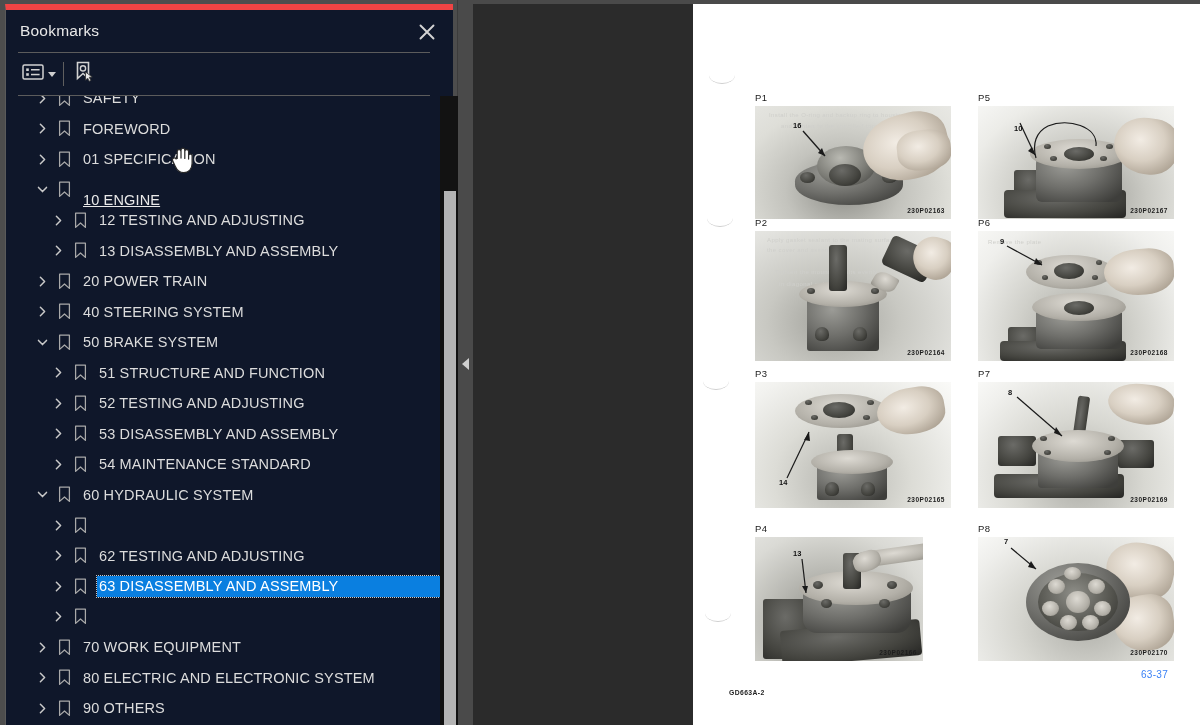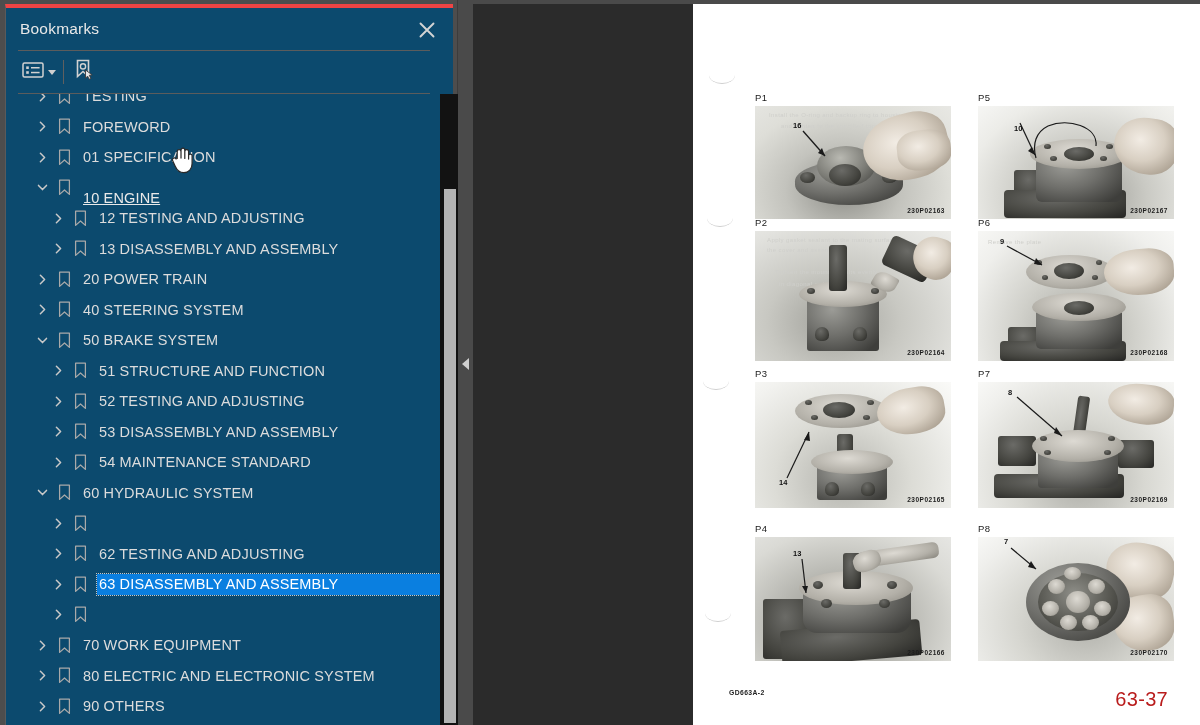--- a/index.html
+++ b/index.html
@@ -19,23 +19,23 @@
   }
 
   
   .bm-panel {
     position: absolute; left: 0; top: 0; width: 458px; height: 725px;
     background: #4d4d4d;
     border-right: 1px solid #3c3c3c;
   }
   .bm-panel-inner {
     position: absolute; left: 5px; top: 4px; width: 448px; height: 721px;
-    background: #0c4a6e;
+    background: #0f172a;
     border-left: 1px solid #5a5a5a;
-    border-top: 4px solid #ef4444;
+    border-top: 6px solid #ef4444;
   }
   .bm-header {
     position: absolute; left: 0; top: 0; width: 448px; height: 42px;
   }
   .bm-title {
     position: absolute; left: 14px; top: 12px;
     font-size: 15.5px; color: #e8e8e8;
     letter-spacing: .2px;
     white-space: nowrap;
   }
@@ -183,22 +183,22 @@
     position: absolute;
     font-family: "Liberation Sans", sans-serif;
     font-size: 7.5px; color: #111; font-weight: bold;
   }
 
   .page-footer-left {
     position: absolute; left: 36px; top: 685px;
     font-size: 6.8px; font-weight: bold; color: #222; letter-spacing: .4px;
   }
   .page-footer-right {
-    position: absolute; right: 32px; top: 684px;
-    font-size: 20px; color: #b91c1c; letter-spacing: .3px;
+    position: absolute; right: 32px; top: 665px;
+    font-size: 10px; color: #3b82f6; letter-spacing: .3px;
   }
   .page-curl {
     position: absolute; width: 26px; height: 18px;
     border-bottom: 1px solid #cfcfcf;
     border-radius: 0 0 50% 50%;
   }
   .ph-grad {
     position: absolute; inset: 0;
     background:
       radial-gradient(ellipse at 32% 60%, #3d3d3b 0%, #6a6a66 24%, #b5b5b0 50%, #d8d8d4 72%, #e6e6e2 100%);
@@ -279,21 +279,21 @@
               <span class="chev">
                 <svg width="13" height="13" viewBox="0 0 13 13">
                   <path d="M4.4 2.3 L8.6 6.5 L4.4 10.7" stroke="#c9c9c9" stroke-width="1.5" fill="none" stroke-linecap="round" stroke-linejoin="round"></path>
                 </svg>
               </span>
               <span class="bmk">
                 <svg width="13" height="17" viewBox="0 0 13 17">
                   <path d="M1.6 1.2 h9.8 v14.2 l-4.9 -4.4 l-4.9 4.4 z" fill="none" stroke="#a9a9a9" stroke-width="1.25" stroke-linejoin="round"></path>
                 </svg>
               </span>
-              <span class="lbl">TESTING</span>
+              <span class="lbl">SAFETY</span>
             </div>
             <div class="node depth0">
               <span class="chev">
                 <svg width="13" height="13" viewBox="0 0 13 13">
                   <path d="M4.4 2.3 L8.6 6.5 L4.4 10.7" stroke="#c9c9c9" stroke-width="1.5" fill="none" stroke-linecap="round" stroke-linejoin="round"></path>
                 </svg>
               </span>
               <span class="bmk">
                 <svg width="13" height="17" viewBox="0 0 13 17">
                   <path d="M1.6 1.2 h9.8 v14.2 l-4.9 -4.4 l-4.9 4.4 z" fill="none" stroke="#a9a9a9" stroke-width="1.25" stroke-linejoin="round"></path>
@@ -709,21 +709,21 @@
               <path d="M3 3 L48 42" stroke="#1a1a1a" stroke-width="1.2" fill="none"></path>
               <path d="M48 42 L40 39 L42 33 Z" fill="#1a1a1a"></path>
             </svg>
             <div class="callout" style="left:30px; top:6px;">8</div>
             <div class="fig-code">230P02169</div>
           </div>
         </div>
 
         <div class="fig-cell" style="left:62px; top:519px;">
           <div class="fig-tag">P4</div>
-          <div class="fig-img" style="width:196px; height:124px;">
+          <div class="fig-img" style="width:168px; height:124px;">
             <div class="ph-grad" style="background:radial-gradient(ellipse at 44% 70%, #8c8c86 0%, #b6b6b0 40%, #dadad5 76%, #e6e6e3 100%);"></div>
             <div class="ph-dark" style="left:8px; top:62px; width:56px; height:60px; border-radius:3px;"></div>
             <div class="ph-dark" style="left:26px; top:88px; width:140px; height:36px; border-radius:4px; transform:rotate(-5deg);"></div>
             <div class="ph-part" style="left:48px; top:42px; width:108px; height:54px; border-radius:14px;"></div>
             <div class="ph-light" style="left:44px; top:34px; width:114px; height:34px; border-radius:50%;"></div>
             <div class="ph-dark" style="left:88px; top:16px; width:18px; height:36px; border-radius:3px;"></div>
             <div class="ph-dark" style="left:58px; top:44px; width:10px; height:8px; border-radius:50%;"></div>
             <div class="ph-dark" style="left:132px; top:44px; width:10px; height:8px; border-radius:50%;"></div>
             <div class="ph-dark" style="left:66px; top:62px; width:11px; height:9px; border-radius:50%;"></div>
             <div class="ph-dark" style="left:124px; top:62px; width:11px; height:9px; border-radius:50%;"></div>

